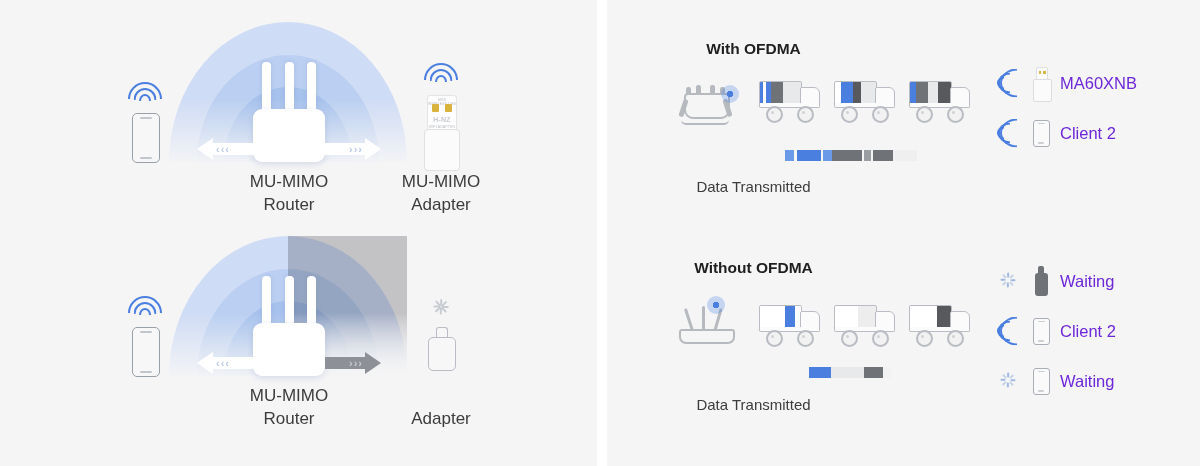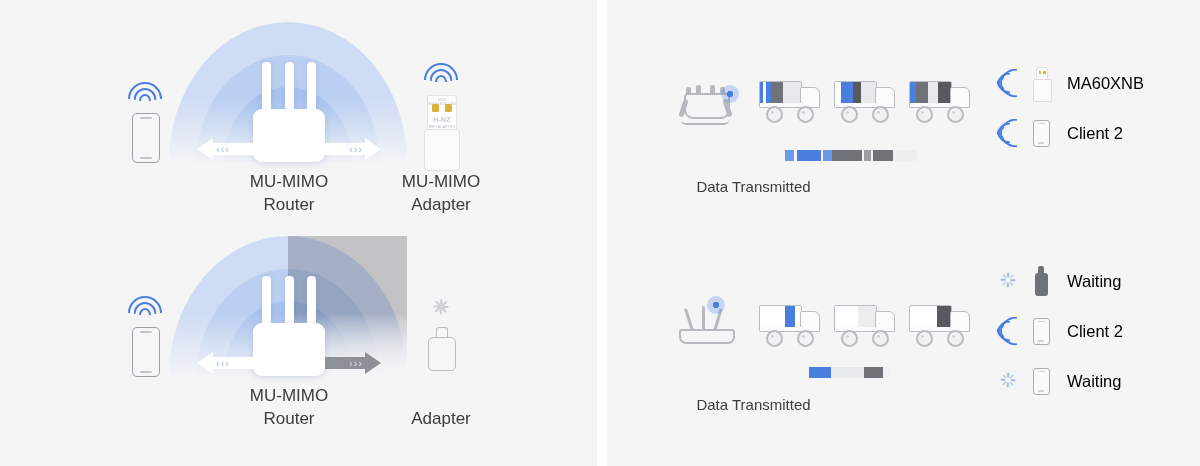--- a/index.html
+++ b/index.html
@@ -107,21 +107,21 @@
   .mini-phone{width:15px;height:25px;border:1.5px solid #a9adb4;border-radius:3px;background:#fafafb;position:relative;}
   .mini-phone:before{content:"";position:absolute;left:4px;top:2px;width:7px;height:1.4px;background:#ccd0d5;border-radius:1px;}
   .mini-phone:after{content:"";position:absolute;left:4.5px;bottom:2px;width:6px;height:1.4px;background:#ccd0d5;border-radius:1px;}
   .mini-usb{width:17px;height:33px;position:relative;}
   .mini-usb .t{position:absolute;left:3.5px;top:0;width:10px;height:13px;background:#fcfcfd;border:1px solid #dfe0e3;border-radius:2px 2px 0 0;}
   .mini-usb .tp{position:absolute;top:3px;width:2.5px;height:3px;background:#d9b848;}
   .mini-usb .b{position:absolute;left:0;top:12px;width:17px;height:21px;background:#fbfbfc;border:1px solid #dcdde0;border-radius:2px;}
   .dark-usb{width:13px;height:30px;position:relative;}
   .dark-usb .dn{position:absolute;left:3.5px;top:0;width:6px;height:8px;background:#6f7277;border-radius:2px 2px 0 0;}
   .dark-usb .db{position:absolute;left:0;top:7px;width:13px;height:23px;background:#6f7277;border-radius:3px;}
-  .clabel{margin-left:13px;font-size:16.5px;color:#000000;white-space:nowrap;}
+  .clabel{margin-left:6px;font-size:16.5px;color:#6d28d9;white-space:nowrap;}
 </style>
 </head>
 <body>
 
 <div id="stage">
 
   <div class="panel" id="panel-left">
 
     <div class="scene" style="top:0">
 
@@ -238,20 +238,21 @@
 
       <div class="ctr-text" style="left:229px;top:172px;width:120px;font-size:17px">MU-MIMO</div>
       <div class="ctr-text" style="left:229px;top:195px;width:120px;font-size:17px">Router</div>
       <div class="ctr-text" style="left:381px;top:195px;width:120px;font-size:17px">Adapter</div>
     </div>
   </div>
 
   <div class="panel" id="panel-right">
 
     <div class="rsec" style="top:0">
+      <div class="rtitle" style="top:40px;left:-150px">With OFDMA</div>
 
       <div class="r6" style="left:70px;top:85px">
         <div class="leg" style="left:9px;top:2px;height:12px"></div>
         <div class="leg" style="left:19px;top:0px;height:12px"></div>
         <div class="leg" style="left:33px;top:0px;height:12px"></div>
         <div class="leg" style="left:43px;top:2px;height:12px"></div>
         <div class="shell"></div>
         <div class="leg" style="left:4px;top:14px;height:18px;transform:rotate(18deg)"></div>
         <div class="leg" style="left:48px;top:14px;height:18px;transform:rotate(-18deg)"></div>
         <div class="foot"></div>
@@ -337,20 +338,21 @@
             </div>
           <div class="cdev">
               <div class="mini-phone"></div>
             </div>
           <div class="clabel">Client 2</div>
         </div>
       </div>
     </div>
 
     <div class="rsec" style="top:226px">
+      <div class="rtitle" style="top:33px;left:-150px">Without OFDMA</div>
 
       <div class="rc" style="left:70px;top:80px">
         <div class="ant" style="left:11px;height:27px;transform:rotate(-18deg)"></div>
         <div class="ant" style="left:25px;height:29px;"></div>
         <div class="ant" style="left:39px;height:27px;transform:rotate(16deg)"></div>
         <div class="base"></div>
       </div>
       <div class="dot-sig" style="left:100px;top:70px"></div>
 
       <div class="truck" style="left:152px;top:78px">

